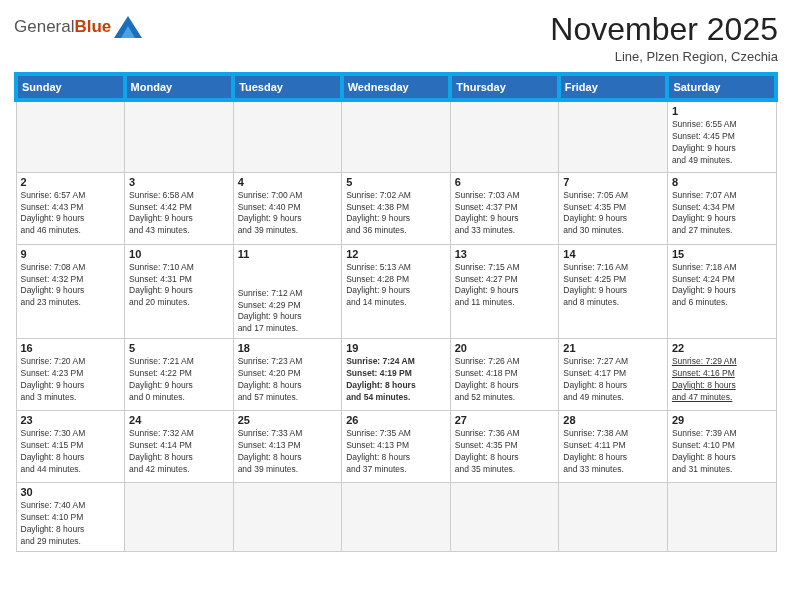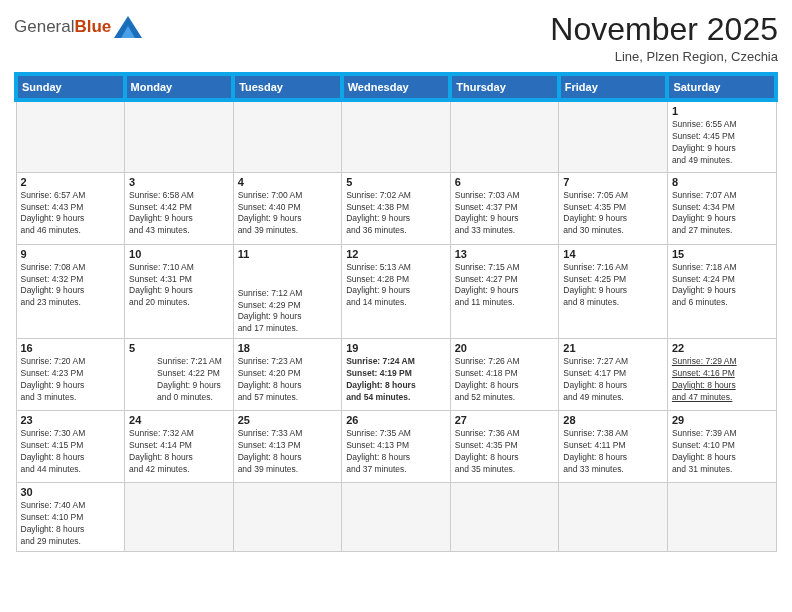--- a/index.html
+++ b/index.html
@@ -260,21 +260,21 @@
         <tr>
           <td>
             <span class="day-number">16</span>
             <div class="day-info" style="white-space: pre-line;">Sunrise: 7:20 AM
 Sunset: 4:23 PM
 Daylight: 9 hours
 and 3 minutes.</div>
           </td>
           <td>
             <span class="day-number">5</span>
-            <div class="day-info" style="white-space: pre-line; margin-left: 28px;">Sunrise: 7:21 AM
+            <div class="day-info" style="white-space: pre-line;">Sunrise: 7:21 AM
 Sunset: 4:22 PM
 Daylight: 9 hours
 and 0 minutes.</div>
           </td>
           <td>
             <span class="day-number">18</span>
             <div class="day-info" style="white-space: pre-line;">Sunrise: 7:23 AM
 Sunset: 4:20 PM
 Daylight: 8 hours
 and 57 minutes.</div>

